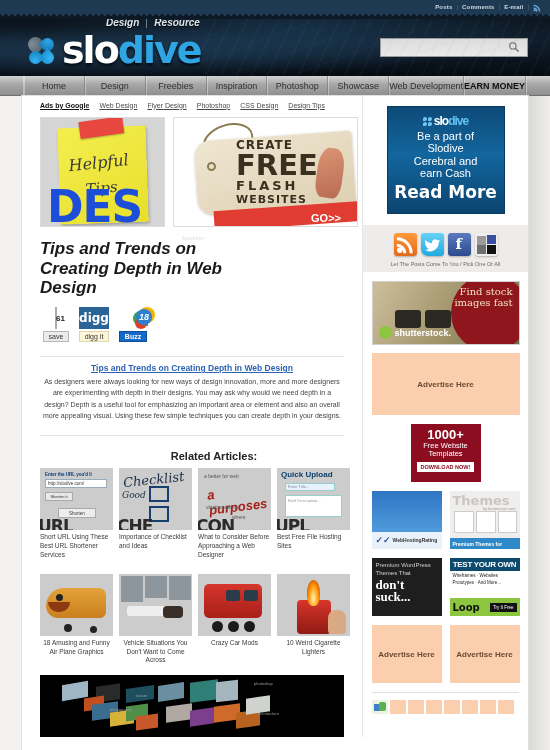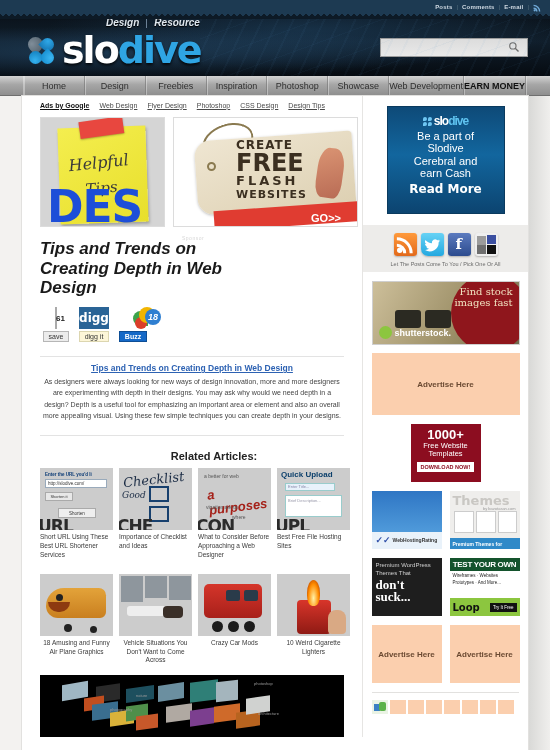--- a/index.html
+++ b/index.html
@@ -143,21 +143,21 @@
     background:linear-gradient(160deg,#efe6d2,#ddd0b2);
     transform:rotate(-4deg);
     border-radius:16px 4px 4px 16px;
     box-shadow:0 1px 3px rgba(0,0,0,.25);
   }
   .tagstring{ position:absolute; left:28px; top:6px; width:52px;height:34px;
      border:2px solid #8a7a50; border-radius:50%; border-bottom-color:transparent; transform:rotate(-18deg);}
   .taghole{ position:absolute; left:33px; top:44px; width:9px;height:9px;border:2px solid #8a7a50;border-radius:50%;}
   .flashtxt { position:absolute; left:62px; top:20px; color:#3b2f20; font-family:"DejaVu Sans", sans-serif; }
   .flashtxt .l1 { font-size:12px; font-weight:bold; letter-spacing:1px; }
-  .flashtxt .l2 { font-size:24px; font-weight:bold; line-height:.92; letter-spacing:0px;}
+  .flashtxt .l2 { font-size:29px; font-weight:bold; line-height:.92; letter-spacing:0px;}
   .flashtxt .l3 { font-size:13px; font-weight:bold; letter-spacing:3px; line-height:1.1;}
   .flashtxt .l4 { font-size:11px; font-weight:bold; letter-spacing:1px; }
   .girl{ position:absolute; right:14px; top:30px; width:26px;height:50px;
          background:linear-gradient(160deg,#d98c6a,#b4604a); border-radius:40% 40% 30% 30%; transform:rotate(8deg); opacity:.9;}
   .redbar{ position:absolute; left:40px; bottom:0; width:150px;height:20px;background:#e03c31;transform:rotate(-4deg);}
   .gobtn{ position:absolute; right:16px; bottom:2px; color:#fff;font-weight:bold;font-size:11px;}
 
   
   .article { padding:12px 18px 0 18px; position:relative; }
   .sponsor { position:absolute; left:160px; top:8px; font-size:5px; color:#d8d8d8; letter-spacing:.5px;}
@@ -177,21 +177,21 @@
   .lbl-btn { font-size:7px; border:1px solid #b6b6b6; background:#ececec; color:#333; padding:1px 5px; margin-top:2px;}
   .digg { width:32px; }
   .digg .top { height:22px; background:#2a6496; color:#fff; font-weight:bold; font-size:12px;
                display:flex; align-items:center; justify-content:center; font-family:"DejaVu Sans", sans-serif;}
   .digg .lbl-btn { background:#fdf6d8; border-color:#dcd6b0; }
   .buzz { width:34px; }
   .buzz .ic { height:22px; position:relative; }
   .buzz .ic .c1{position:absolute;left:0;top:4px;width:15px;height:15px;background:#3ba34a;border-radius:50% 50% 0 50%;}
   .buzz .ic .c2{position:absolute;left:6px;top:0;width:16px;height:16px;background:#f2b500;border-radius:50%;}
   .buzz .ic .c3{position:absolute;left:2px;top:10px;width:12px;height:12px;background:#db3e2a;border-radius:50%;}
-  .buzz .ic .n{position:absolute;left:12px;top:2px;width:16px;height:16px;background:#2f7fd1;border-radius:50%;color:#fff;
+  .buzz .ic .n{position:absolute;left:3px;top:2px;width:16px;height:16px;background:#2f7fd1;border-radius:50%;color:#fff;
       font-size:9px;font-weight:bold;font-style:italic;display:flex;align-items:center;justify-content:center;}
   .buzz .lbl-btn { background:#1569c7; border-color:#0d4e96; color:#fff; font-weight:bold;}
 
   .hr { border-top:1px solid #e3e3e3; margin:14px 18px 0 18px; }
   .excerpt { padding:6px 18px 0 18px; text-align:center; }
   .excerpt a { display:block; color:#2d62b3; font-weight:bold; font-size:8.5px; text-decoration:underline; margin-bottom:3px;}
   .excerpt p { font-size:7px; line-height:1.62; color:#444; }
 
   .rel-h { text-align:center; font-size:11px; font-weight:bold; color:#222; margin-top:14px;padding-left:44px;}
   .rel-grid { display:flex; gap:6px; padding:6px 18px 0 18px; }
@@ -255,21 +255,21 @@
     width:118px;height:108px;margin:0 auto;
     background:linear-gradient(180deg,#0e4a78,#12669e 45%,#0c4470);
     border:1px solid #0a3a5e; color:#fff; text-align:center;
     display:flex; flex-direction:column; align-items:center; padding-top:7px;
   }
   .sb-box1 .lg { font-size:12px;font-weight:bold;letter-spacing:-1px; margin-bottom:2px; display:flex; align-items:center;}
   .sb-box1 .lg .d{color:#5fc3f0;}
   .sb-box1 .lg .fl{width:9px;height:9px;position:relative;margin-right:2px;}
   .sb-box1 .lg .fl i{position:absolute;width:4px;height:4px;border-radius:50% 50% 50% 0;background:#6ec6f2;}
   .sb-box1 .t { font-size:11px; line-height:1.12; font-family:"Liberation Sans",sans-serif;}
-  .sb-box1 .rm { font-size:12px;font-weight:bold;margin-top:3px;font-family:"DejaVu Sans",sans-serif;}
+  .sb-box1 .rm { font-size:17px;font-weight:bold;margin-top:3px;font-family:"DejaVu Sans",sans-serif;}
 
   .sb-social { background:#edecea; padding:8px 0 5px 0; margin-top:11px; text-align:center;}
   .soc-row { display:flex; justify-content:center; gap:4px; }
   .soc { width:23px;height:23px; border-radius:3px; position:relative; box-shadow:0 1px 2px rgba(0,0,0,.25); }
   .soc.rss{background:linear-gradient(180deg,#ff9a3c,#e2691a);}
   .soc.tw{background:linear-gradient(180deg,#67d2f5,#23a8e0);border-radius:3px 3px 3px 7px;}
   .soc.fb{background:linear-gradient(180deg,#5c7bbf,#2c4b8e);}
   .soc.fb b{color:#fff;font-family:"DejaVu Serif",serif;font-size:15px;position:absolute;left:8px;top:2px;}
   .soc.ms{background:#efefef;}
   .soc.ms i{position:absolute;width:9px;height:9px;}
@@ -304,21 +304,21 @@
   .whr .nm{font-size:5px;color:#333;font-weight:bold;}
   .themes{background:#efeeec;position:relative;}
   .themes .t{position:absolute;left:3px;top:2px;font-size:13px;color:#c9c7c3;font-weight:bold;font-family:"DejaVu Sans",sans-serif;}
   .themes .by{position:absolute;right:4px;top:15px;font-size:4px;color:#9a9a9a;}
   .themes .shot{position:absolute;top:20px;background:#fff;border:1px solid #ccc;}
   .themes .bar{position:absolute;left:0;bottom:0;width:100%;height:11px;background:#2f89c8;color:#fff;font-size:5px;font-weight:bold;display:flex;align-items:center;padding-left:3px;}
   .dont{background:#1e1e1e;color:#eee;padding:4px;}
   .dont .s{font-size:6px;line-height:1.25;color:#cfcfcf;}
   .dont .b{font-size:13px;font-weight:bold;line-height:.95;margin-top:2px;color:#fff;font-family:Liberation Serif, serif;}
   .loop{background:#fff;position:relative;}
-  .loop .hdr{background:#14532d;color:#fff;font-size:8px;font-weight:bold;text-align:center;padding:2px 0;letter-spacing:-.3px;}
+  .loop .hdr{background:#0c4a6e;color:#fff;font-size:8px;font-weight:bold;text-align:center;padding:2px 0;letter-spacing:-.3px;}
   .loop .ft{position:absolute;left:0;right:0;bottom:0;height:18px;background:#8cc63f;display:flex;align-items:center;justify-content:space-between;padding:0 3px;}
   .loop .lg{font-size:10px;font-weight:bold;color:#111;font-family:"DejaVu Sans",sans-serif;}
   .loop .tb{background:#111;color:#fff;font-size:4.5px;padding:2px 3px;}
   .loop .mid{font-size:4.5px;color:#222;padding:2px 3px;line-height:1.5;}
 
   .adv-pair { display:flex; gap:8px; justify-content:center; margin-top:9px;}
   .adv-sm { width:70px;height:58px; }
 
   .sb-grid { display:flex; gap:2px; padding:7px 9px 0 9px; flex-wrap:nowrap;}
   .sb-cell{width:16px;height:14px;background:#fbcfae;}

